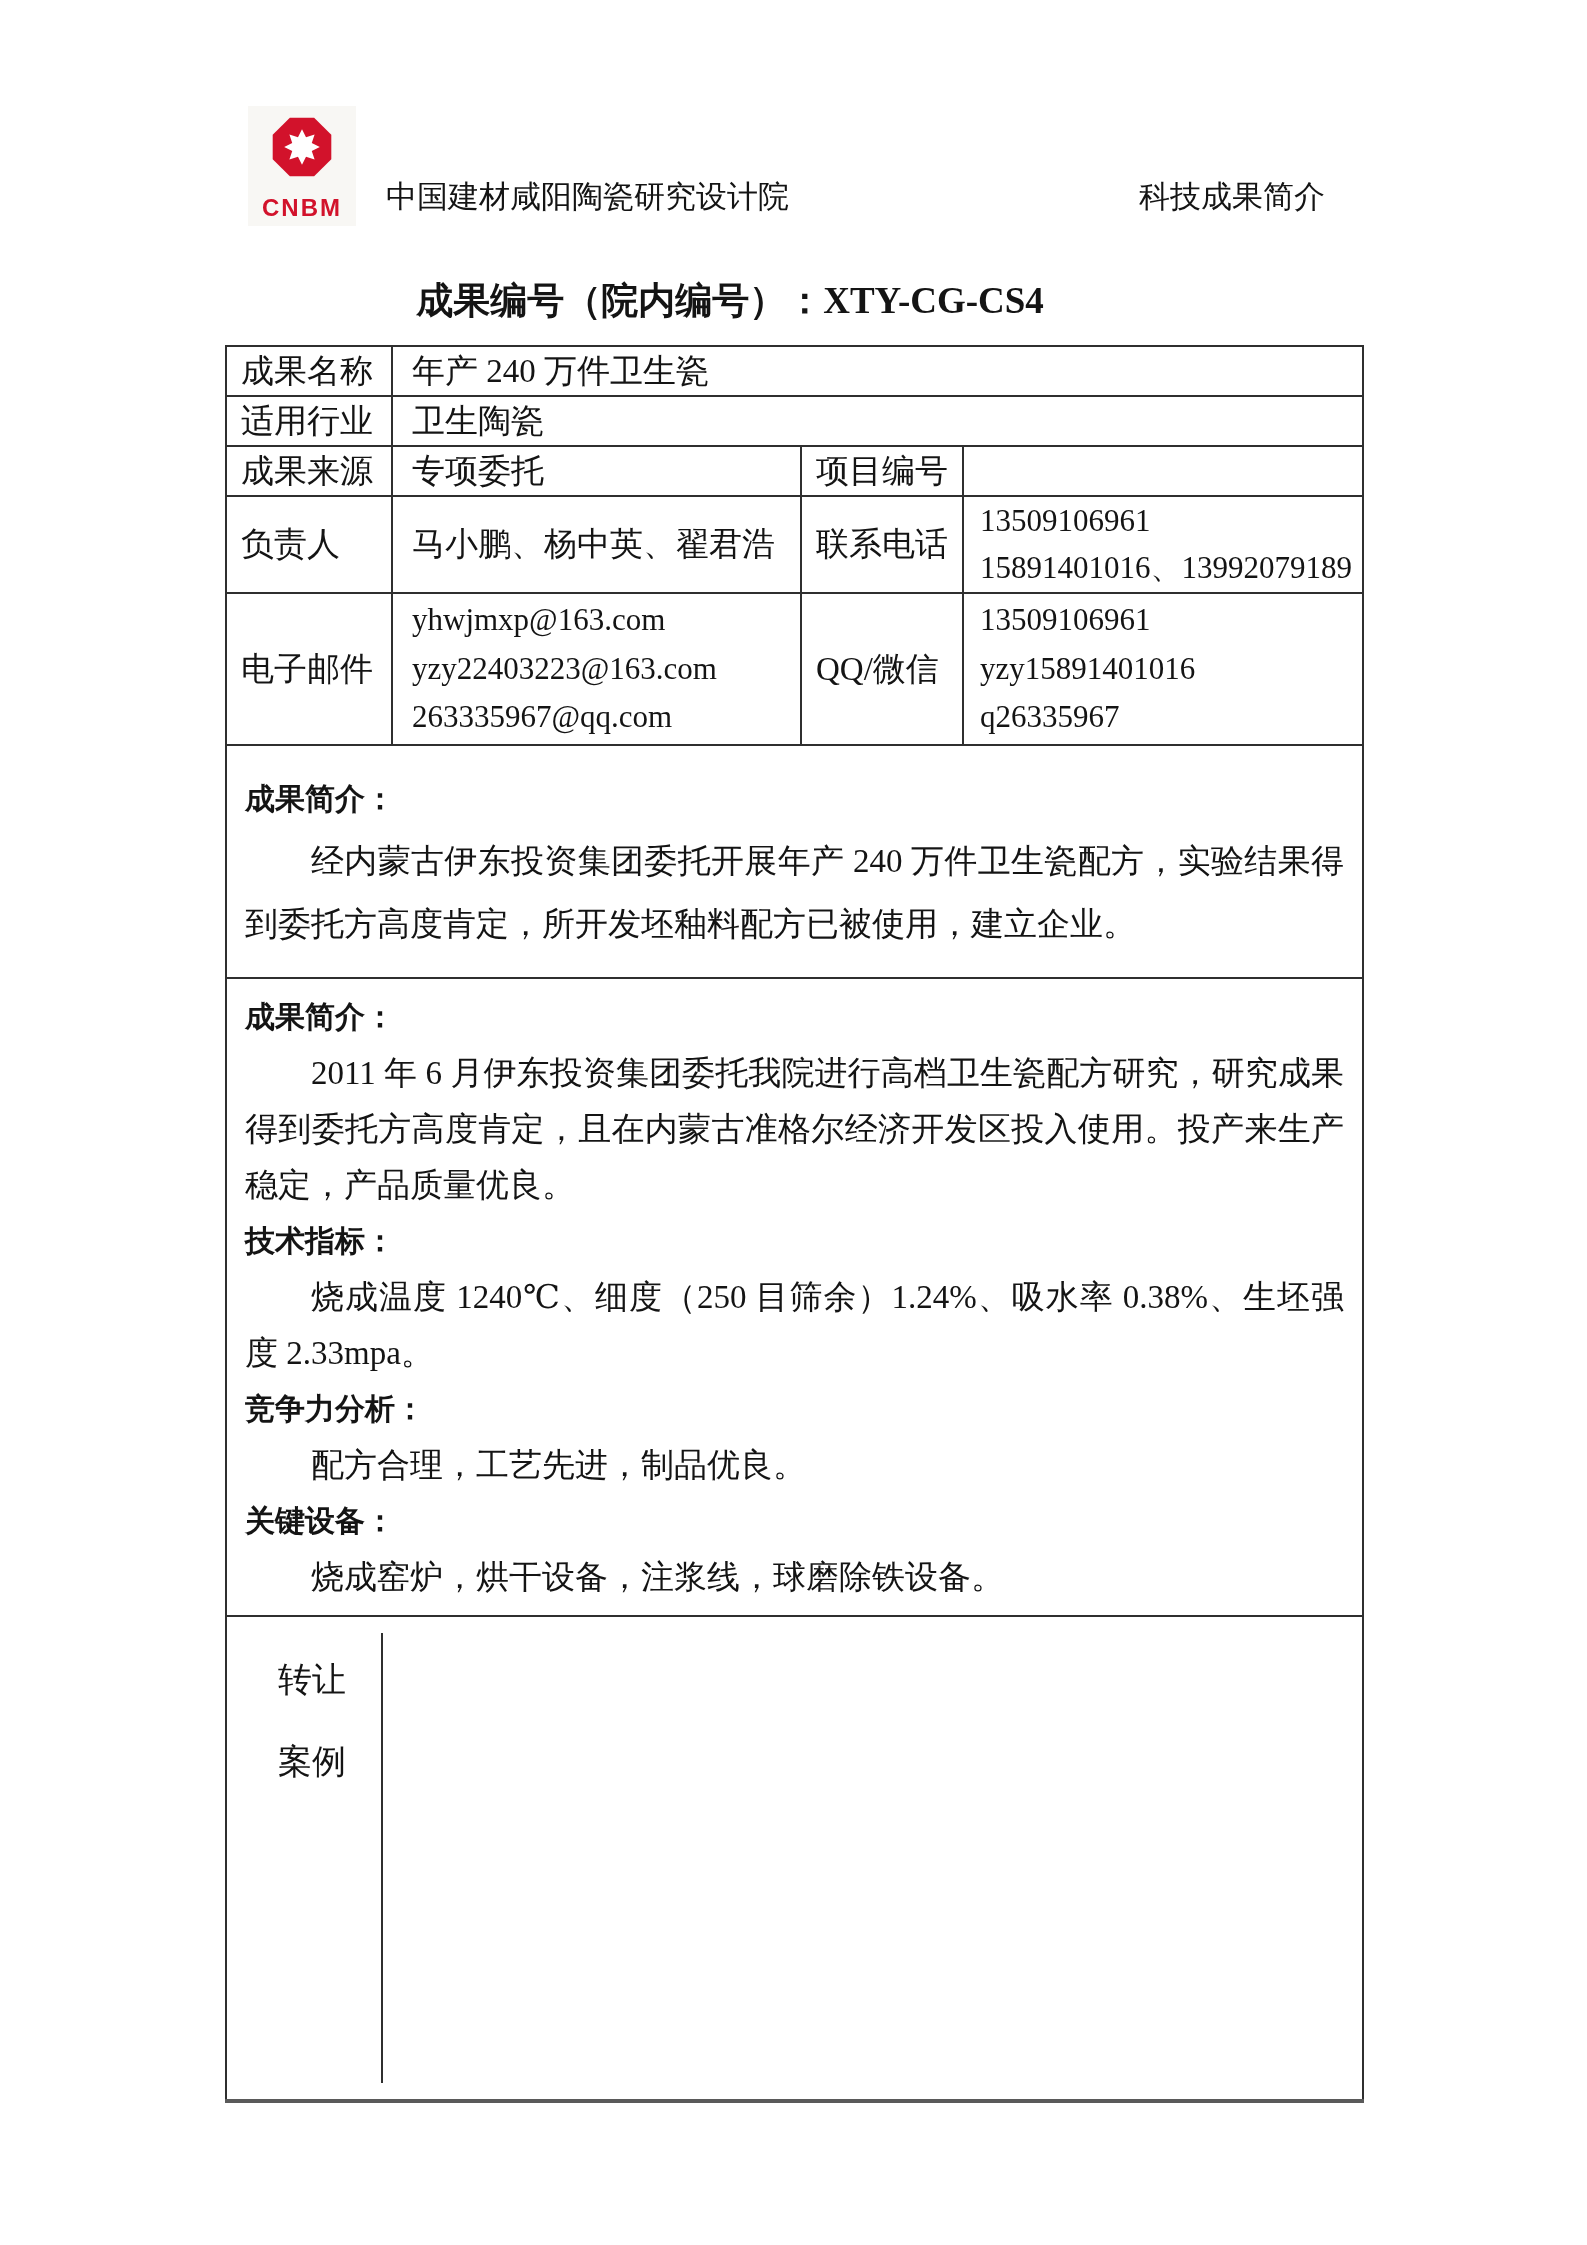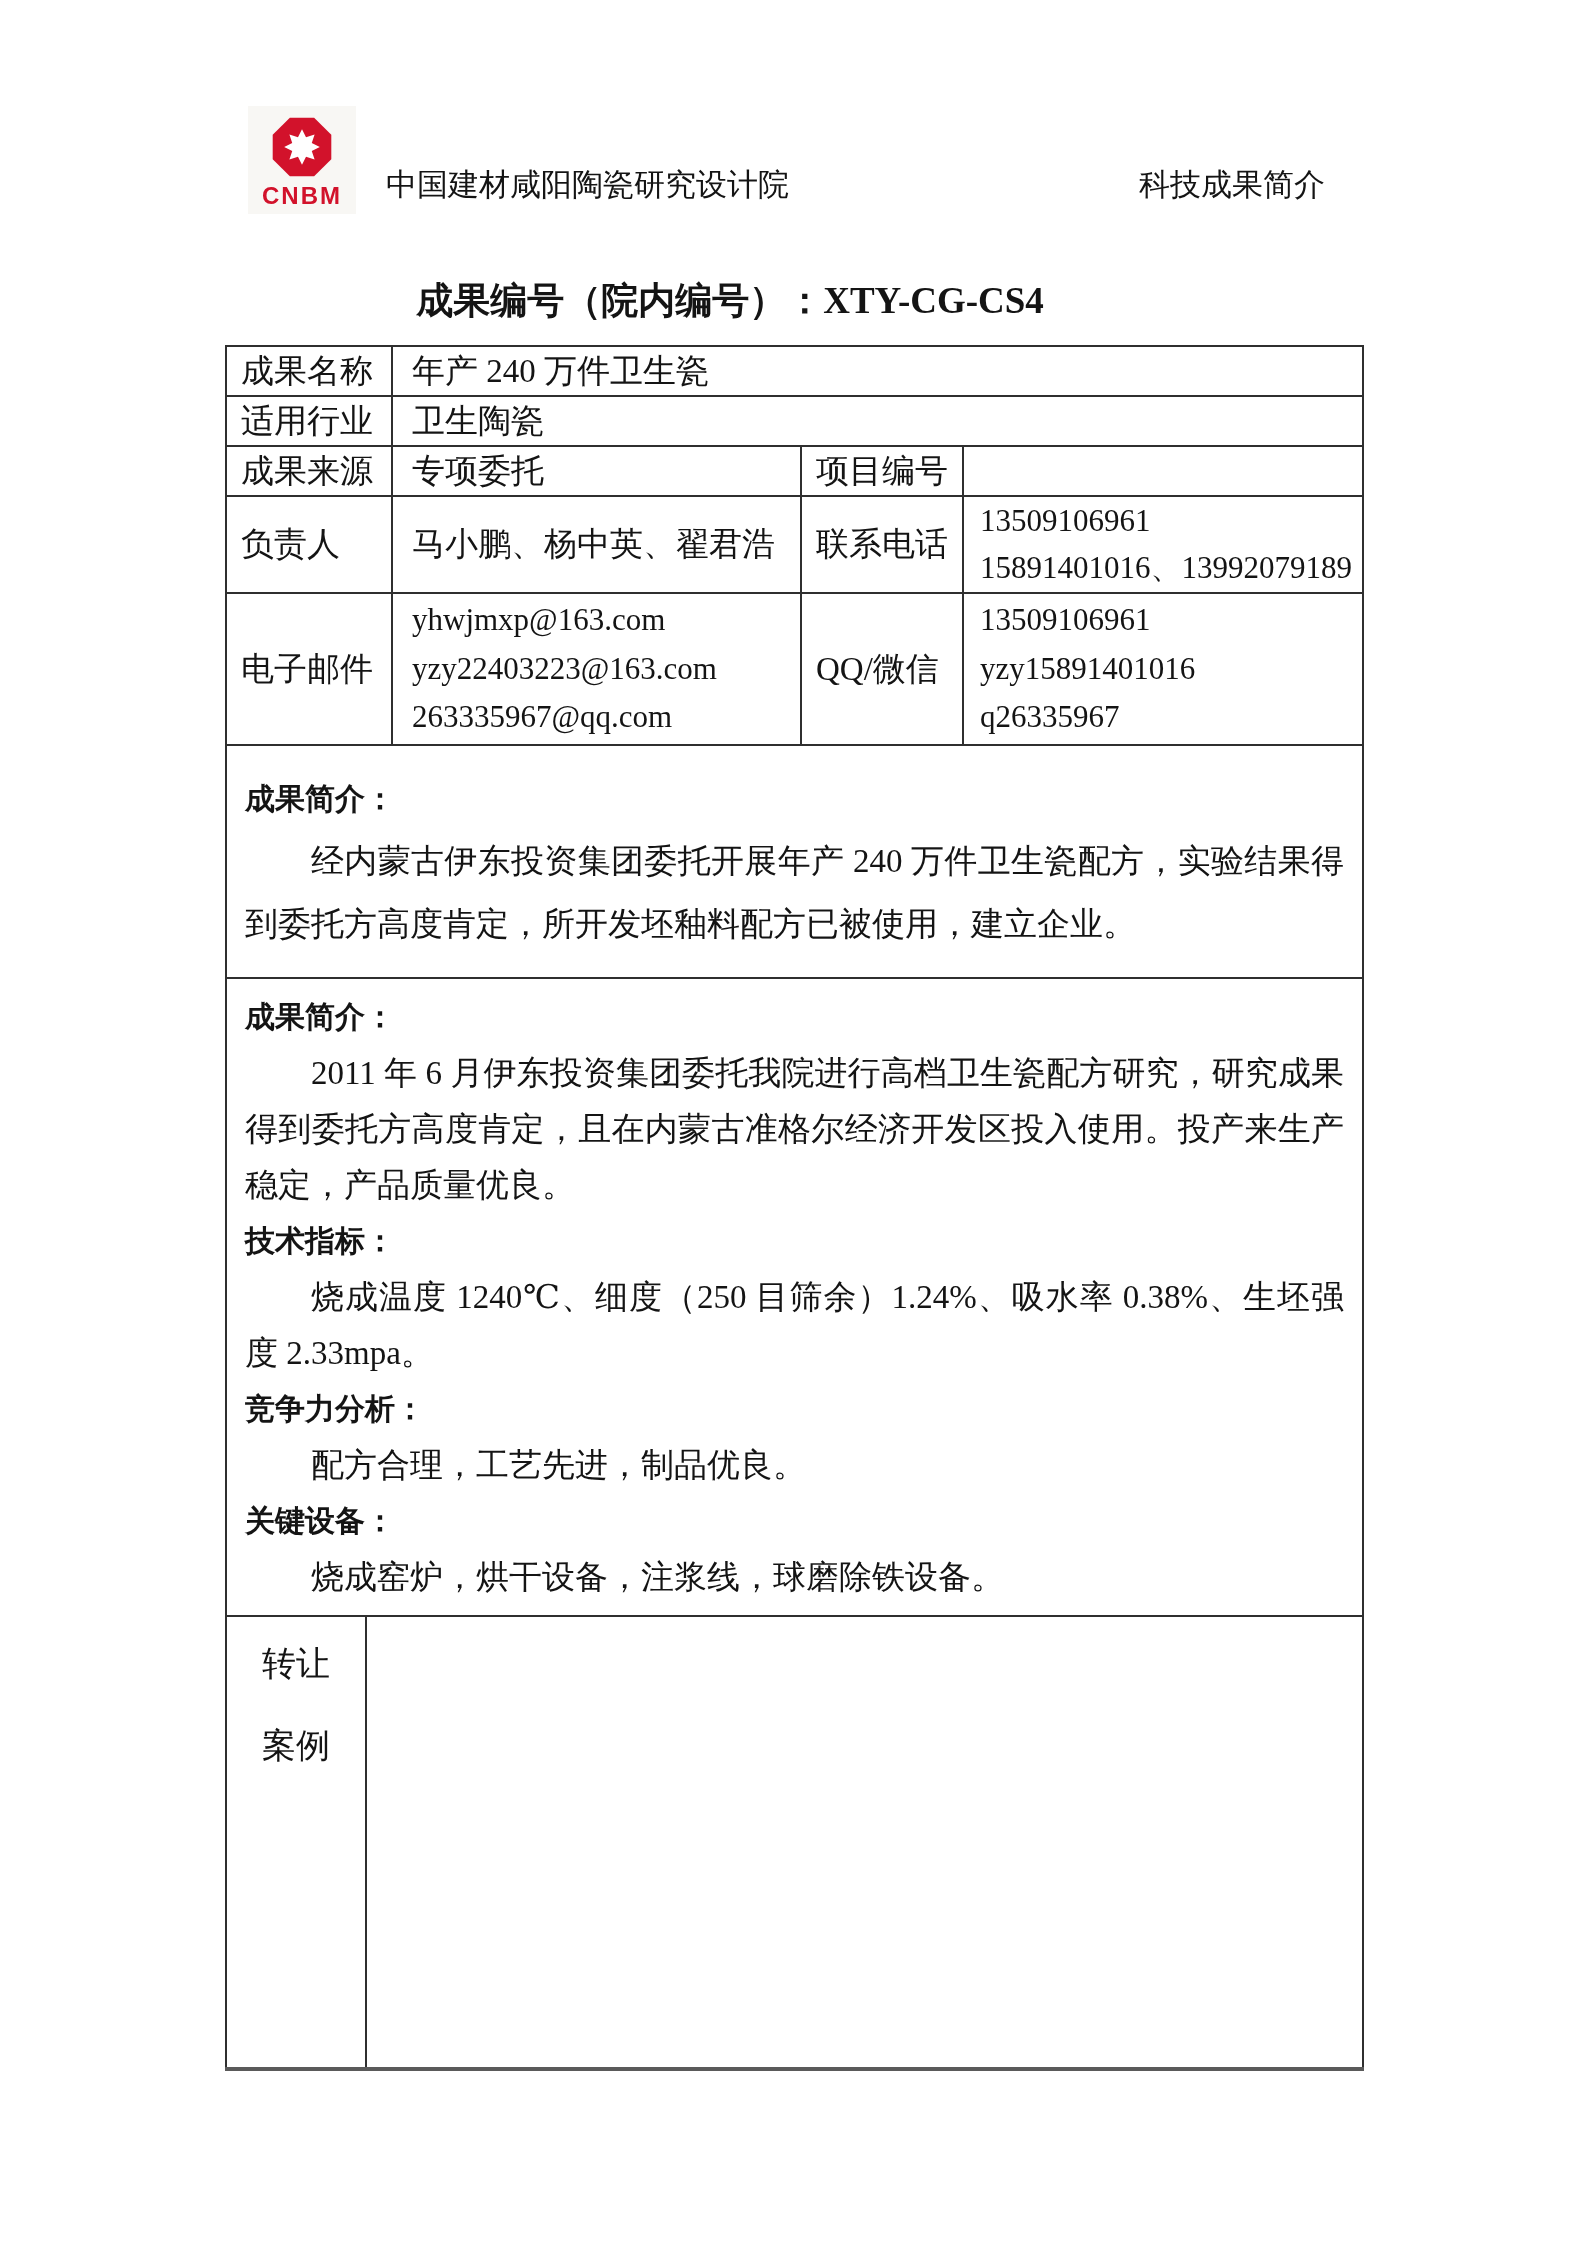--- a/index.html
+++ b/index.html
@@ -9,21 +9,21 @@
     --text:#141414;
   }
   html,body{margin:0;padding:0;background:#e9e9e9;}
   .page{
     width:1587px;height:2245px;position:relative;background:#ffffff;
     margin:0 auto;overflow:hidden;color:var(--text);
     font-family:"Liberation Serif","DejaVu Serif",serif;
   }
   
   .header{position:absolute;left:248px;top:106px;right:262px;display:flex;align-items:flex-end;}
-  .logo-box{width:100px;background:#f8f7f4;display:flex;flex-direction:column;align-items:center;padding:8px 4px 4px;}
+  .logo-box{width:100px;background:#f8f7f4;display:flex;flex-direction:column;align-items:center;padding:8px 4px 4px;gap:12px;}
   .logo-octagon{width:66px;height:66px;color:var(--brand-red);}
   .logo-octagon svg{display:block;width:100%;height:100%;}
   .logo-wordmark{font-family:"Liberation Sans",sans-serif;font-weight:bold;font-size:24px;letter-spacing:2px;color:var(--brand-red);margin-top:2px;}
   .institute{font-family:"Liberation Sans",sans-serif;font-size:31px;margin-left:30px;padding-bottom:8px;white-space:nowrap;text-align:right;}
   .doc-label{font-family:"Liberation Sans",sans-serif;font-size:31px;margin-left:auto;padding-bottom:8px;white-space:nowrap;}
   
   .doc-title{
     position:absolute;top:276px;left:225px;width:1010px;text-align:center;
     font-size:37px;font-weight:bold;white-space:nowrap;
   }
@@ -44,21 +44,21 @@
   .email-lines p{margin:0;line-height:1.58;font-size:31px;}
   
   td.sect{vertical-align:middle;padding:10px 18px 10px 18px;}
   td.sect1{height:211px;}
   td.sect2{height:612px;}
   .sec-h{font-family:"Liberation Sans",sans-serif;font-weight:bold;font-size:30px;line-height:56px;}
   .sec1 .sec-h{line-height:62px;}
   .sec-p{font-size:33px;line-height:56px;text-indent:2em;text-align:justify;margin:0;}
   .sec1 .sec-p{line-height:63px;}
   
-  td.transfer-wrap{padding:0;height:450px;vertical-align:top;border-bottom:4px solid var(--border-bottom-thick) !important;}
+  td.transfer-wrap{padding:16px;height:450px;vertical-align:top;border-bottom:4px solid var(--border-bottom-thick) !important;}
   .transfer-inner{display:flex;height:450px;}
   .transfer-label-cell{width:140px;border-right:2px solid var(--border-dark);text-align:center;padding-top:30px;box-sizing:border-box;}
   .transfer-label-cell p{margin:0 0 48px 0;font-size:34px;line-height:34px;}
   .transfer-value-cell{flex:1;}
 </style>
 </head>
 <body>
 
 <div class="page">
 

